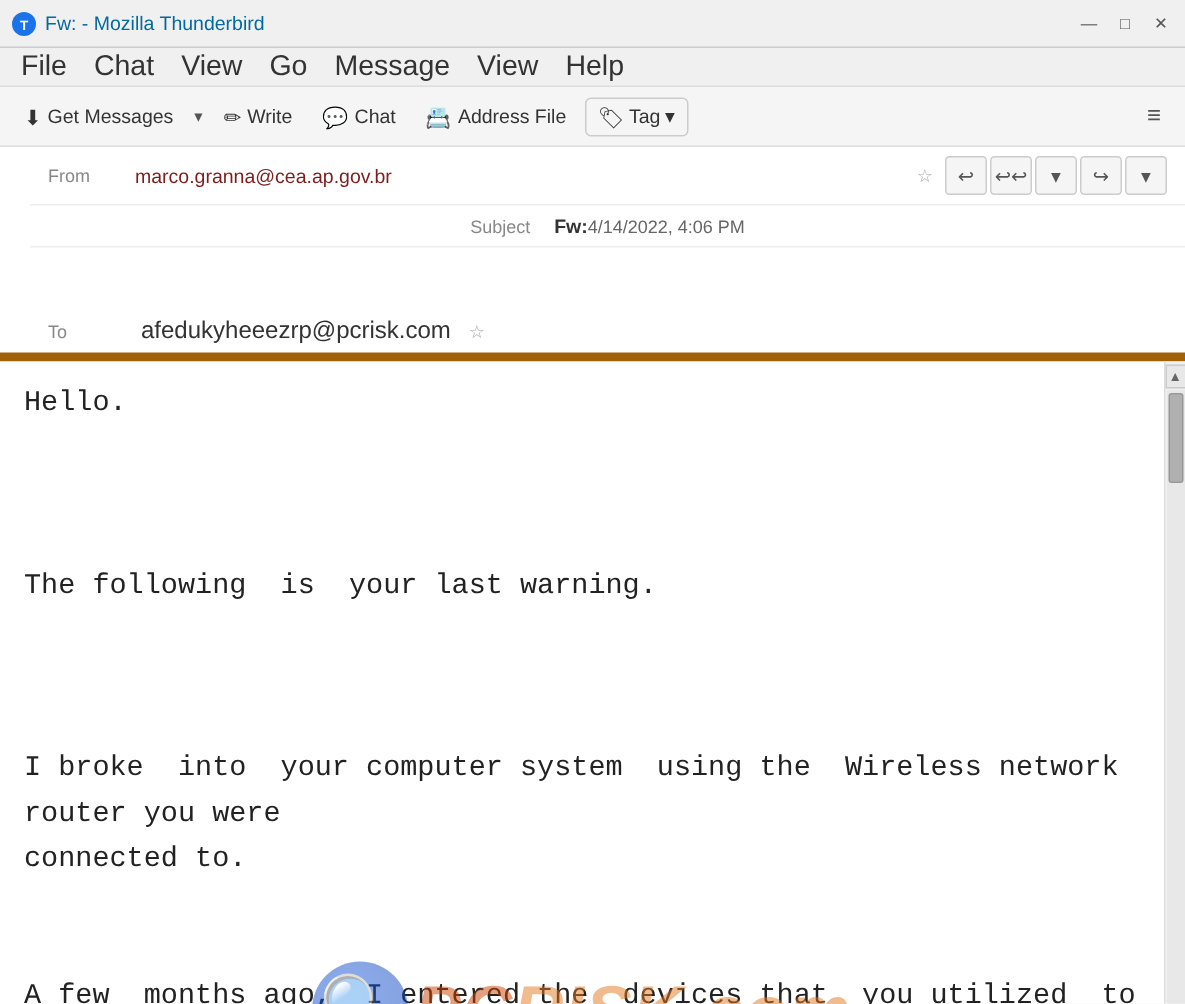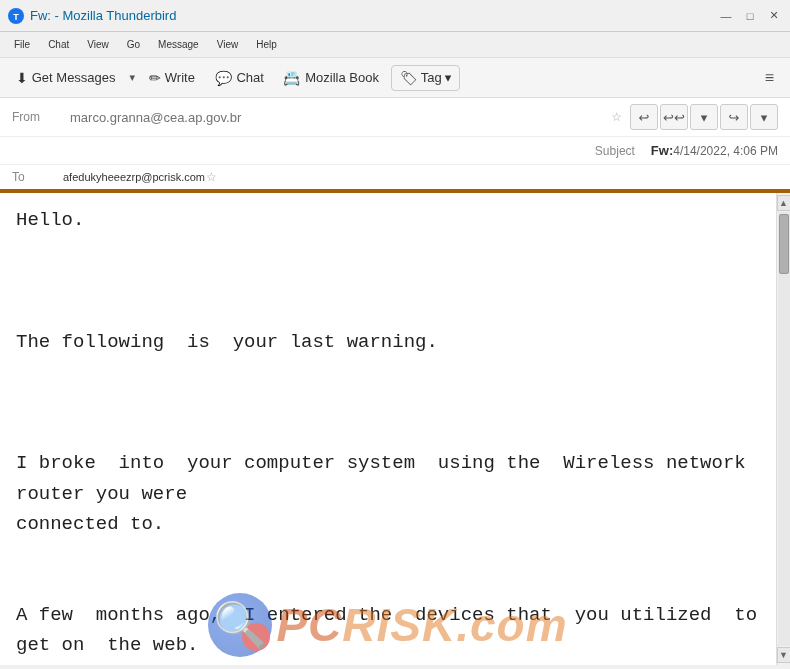--- a/index.html
+++ b/index.html
@@ -65,21 +65,21 @@
       background: #f0f0f0;
       display: flex;
       align-items: center;
       padding: 2px 6px;
       gap: 2px;
       height: 26px;
       border-bottom: 1px solid #ddd;
     }
     .menubar-item {
       padding: 2px 8px;
-      font-size: 10px;
+      font-size: 19px;
       color: #333;
       cursor: pointer;
       border-radius: 3px;
     }
 
     
     .toolbar {
       background: #f5f5f5;
       display: flex;
       align-items: center;
@@ -133,37 +133,38 @@
       cursor: pointer;
       font-size: 13px;
       color: #333;
       border-radius: 4px;
       border: 1px solid #ccc;
     }
 
     
     .email-header {
       background: white;
-      border-bottom: 4px solid #a16207;
+      border-bottom: 6px solid #a16207;
+      padding-left: 20px;
     }
     .email-from-row {
       display: flex;
       align-items: center;
       padding: 6px 12px;
       border-bottom: 1px solid #eee;
       gap: 8px;
     }
     .email-from-label {
       color: #888;
       font-size: 12px;
       min-width: 50px;
     }
     .email-from-value {
       font-size: 13px;
-      color: #737373;
+      color: #7f1d1d;
       flex: 1;
     }
     .star-icon { color: #aaa; font-size: 12px; }
 
     .email-nav-buttons {
       display: flex;
       align-items: center;
       gap: 2px;
     }
     .nav-btn {
@@ -178,39 +179,40 @@
       font-size: 13px;
       color: #555;
       border-radius: 3px;
     }
 
     .email-subject-row {
       display: flex;
       align-items: center;
       padding: 6px 12px;
       border-bottom: 1px solid #eee;
-      justify-content: flex-end;
+      justify-content: center;
     }
     .email-subject-left {
       display: flex;
       align-items: center;
       gap: 6px;
     }
     .email-subject-label { color: #888; font-size: 12px; min-width: 50px; }
     .email-subject-value { font-size: 13px; color: #333; font-weight: bold; }
     .email-date { font-size: 12px; color: #666; }
 
     .email-to-row {
       display: flex;
       align-items: center;
       padding: 5px 12px;
-      gap: 1px;
+      gap: 12px;
+      margin-top: 42px;
     }
     .email-to-label { color: #888; font-size: 12px; min-width: 50px; }
-    .email-to-value { font-size: 11px; color: #333; }
+    .email-to-value { font-size: 16px; color: #333; }
 
     
     .email-body-container {
       display: flex;
       height: calc(669px - 32px - 26px - 40px - 35px - 30px - 34px);
       background: white;
       overflow: hidden;
       position: relative;
     }
     .email-body {
@@ -361,21 +363,21 @@
     <span>Write</span>
   </button>
 
   <button class="toolbar-btn">
     <span class="toolbar-icon">💬</span>
     <span>Chat</span>
   </button>
 
   <button class="toolbar-btn">
     <span class="toolbar-icon">📇</span>
-    <span>Mozilla Book</span>
+    <span>Address File</span>
   </button>
 
   <button class="tag-btn">
     <span class="toolbar-icon">🏷</span>
     <span>Tag</span>
     <span>▾</span>
   </button>
 
   <div class="toolbar-spacer"></div>
 

